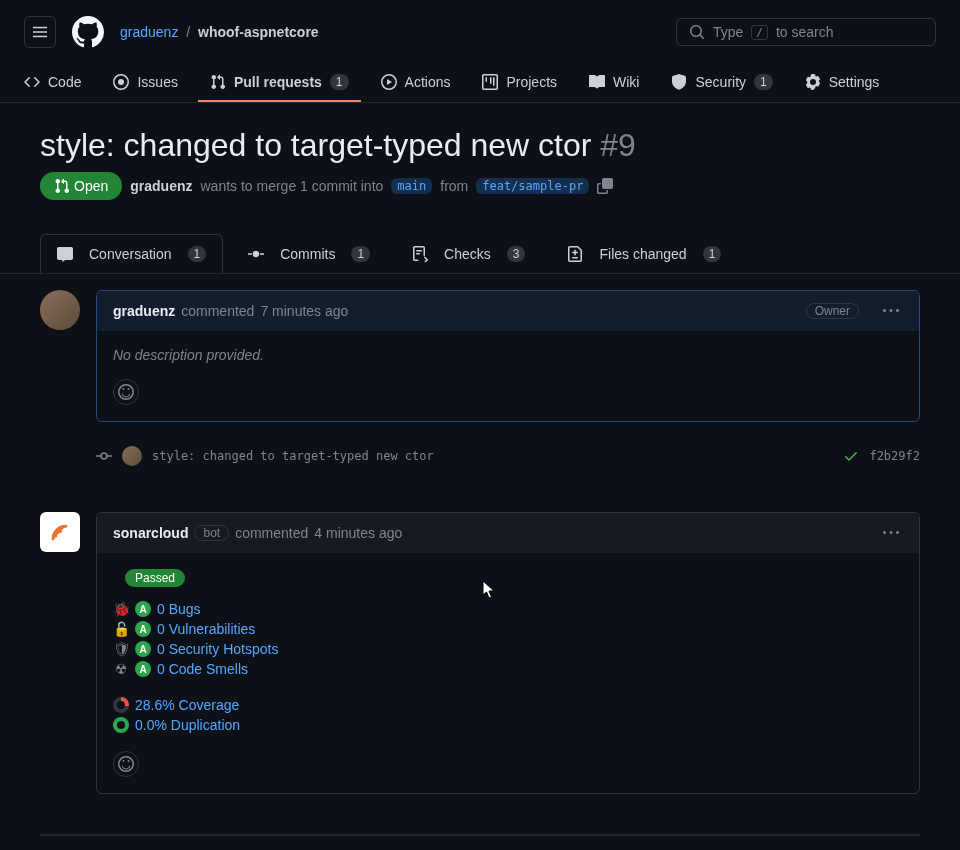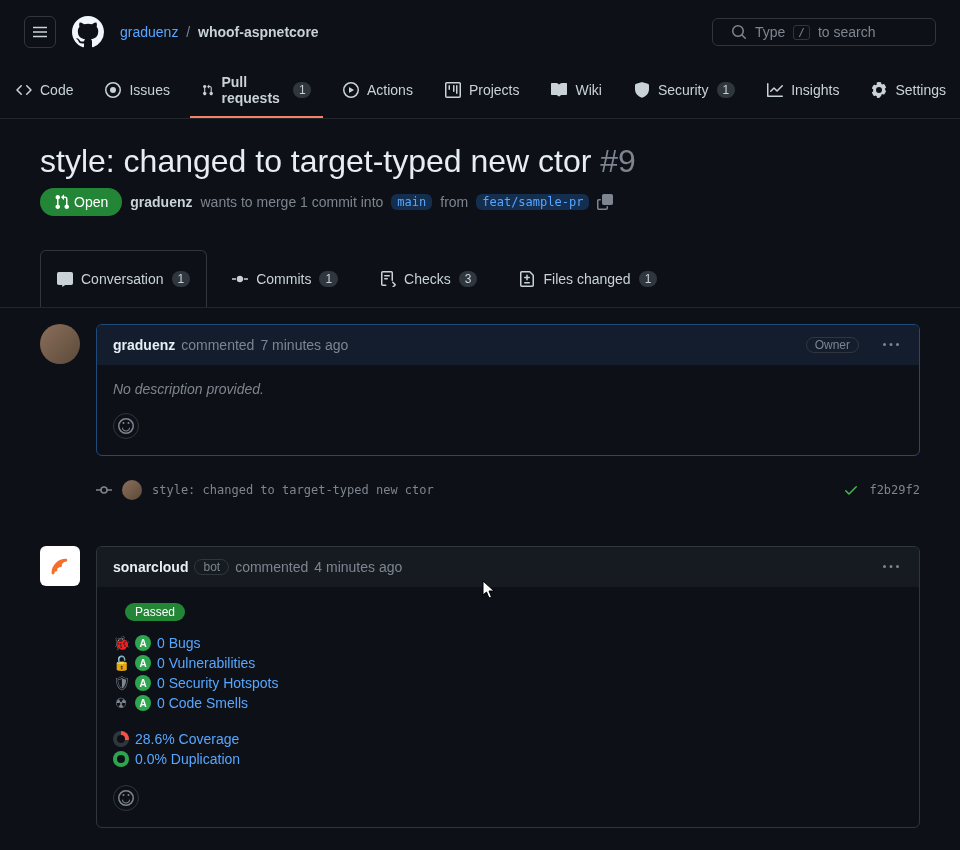--- a/index.html
+++ b/index.html
@@ -5,38 +5,38 @@
 * { margin: 0; padding: 0; box-sizing: border-box; }
 body { background: #0d1117; color: #c9d1d9; font-family: -apple-system, BlinkMacSystemFont, "Segoe UI", Helvetica, Arial, sans-serif; font-size: 14px; }
 a { color: #58a6ff; text-decoration: none; }
 
 .header { display: flex; align-items: center; padding: 16px 24px; }
 .header-left { display: flex; align-items: center; gap: 16px; flex: 1; }
 .hamburger { width: 32px; height: 32px; border: 1px solid #30363d; border-radius: 6px; display: flex; align-items: center; justify-content: center; cursor: pointer; }
 .gh-logo { width: 32px; height: 32px; color: #f0f6fc; }
 .breadcrumb { font-size: 14px; color: #c9d1d9; }
 .breadcrumb .sep { color: #7d8590; margin: 0 4px; }
-.search-box { display: flex; align-items: center; gap: 8px; border: 1px solid #30363d; border-radius: 6px; padding: 5px 18px; width: 224px; color: #7d8590; background: #0d1117; }
+.search-box { display: flex; align-items: center; gap: 8px; border: 1px solid #30363d; border-radius: 6px; padding: 5px 12px; width: 260px; color: #7d8590; background: #0d1117; }
 .search-box kbd { border: 1px solid #30363d; border-radius: 3px; padding: 0px 4px; font-size: 11px; }
 
-.repo-nav { display: flex; align-items: center; gap: 8px; padding: 0 4px; border-bottom: 1px solid #21262d; }
+.repo-nav { display: flex; align-items: center; gap: 8px; padding: 0 12px; border-bottom: 1px solid #21262d; }
 .repo-nav-item { display: flex; align-items: center; gap: 8px; padding: 10px 12px; color: #c9d1d9; border-bottom: 2px solid transparent; cursor: pointer; font-size: 14px; }
 .repo-nav-item.selected { border-bottom-color: #f78166; font-weight: 600; }
 .counter { background: #30363d; color: #c9d1d9; border-radius: 10px; padding: 1px 6px; font-size: 12px; font-weight: 500; min-width: 18px; text-align: center; display: inline-block; }
 
 .pr-header { padding: 24px 60px 16px 40px; }
 .pr-title { font-size: 32px; font-weight: 400; color: #e6edf3; margin-bottom: 8px; }
 .pr-title .pr-num { color: #7d8590; font-weight: 300; }
 .pr-meta { display: flex; align-items: center; gap: 8px; color: #7d8590; flex-wrap: wrap; }
 .state-badge { background: #238636; color: #fff; padding: 6px 14px; border-radius: 2em; font-weight: 500; display: inline-flex; align-items: center; gap: 4px; }
 .branch { background: #132e4f; color: #58a6ff; padding: 1px 6px; border-radius: 6px; font-family: ui-monospace, monospace; font-size: 12px; }
 .copy-icon { cursor: pointer; color: #7d8590; }
 
 .pr-tabs { display: flex; align-items: center; gap: 8px; padding: 0 40px; border-bottom: 1px solid #21262d; margin-top: 18px; }
-.pr-tab { display: flex; align-items: center; gap: 8px; padding: 20px 16px; color: #c9d1d9; cursor: pointer; border: 1px solid transparent; border-bottom: none; border-radius: 6px 6px 0 0; }
+.pr-tab { display: flex; align-items: center; gap: 16px; padding: 11px 16px; color: #c9d1d9; cursor: pointer; border: 1px solid transparent; border-bottom: none; border-radius: 6px 6px 0 0; }
 .pr-tab.selected { background: #0d1117; border-color: #30363d; }
 
 .timeline { padding: 16px 40px; }
 .comment-wrapper { display: flex; gap: 16px; margin-bottom: 16px; position: relative; }
 .avatar { width: 40px; height: 40px; border-radius: 50%; flex-shrink: 0; }
 .avatar-sm { width: 20px; height: 20px; border-radius: 50%; }
 .avatar-human { background: linear-gradient(135deg, #8b6f5a, #5b4a3a); }
 .avatar-sonar { background: #fff; border-radius: 6px; display: flex; align-items: center; justify-content: center; }
 .avatar-sonar svg { width: 28px; height: 28px; }
 
@@ -140,26 +140,20 @@
         <path fill="currentColor" d="M0 1.75A.75.75 0 01.75 1h4.253c1.227 0 2.317.59 3 1.501A3.744 3.744 0 0111.006 1h4.245a.75.75 0 01.75.75v10.5a.75.75 0 01-.75.75h-4.507a2.25 2.25 0 00-1.591.659l-.622.621a.75.75 0 01-1.06 0l-.622-.621A2.25 2.25 0 005.258 13H.75a.75.75 0 01-.75-.75V1.75z"></path>
       </svg>
     <span>Wiki</span>
   </div>
   <div class="repo-nav-item">
     <svg class="octicon" width="16" height="16" viewBox="0 0 16 16">
         <path fill="currentColor" d="M7.467.133a1.75 1.75 0 011.066 0l5.25 1.68A1.75 1.75 0 0115 3.48V7c0 1.566-.32 3.182-1.303 4.682-.983 1.498-2.585 2.813-5.032 3.855a1.7 1.7 0 01-1.33 0c-2.447-1.042-4.049-2.357-5.032-3.855C1.32 10.182 1 8.566 1 7V3.48a1.75 1.75 0 011.217-1.667L7.467.133z"></path>
       </svg>
     <span>Security</span>
     <span class="counter">1</span>
-  </div>
-  <div class="repo-nav-item">
-    <svg class="octicon" width="16" height="16" viewBox="0 0 16 16">
-        <path fill="currentColor" d="M1.5 1.75a.75.75 0 00-1.5 0v12.5c0 .414.336.75.75.75h14.5a.75.75 0 000-1.5H1.5V1.75zm14.28 2.53a.75.75 0 00-1.06-1.06L10 7.94 7.53 5.47a.75.75 0 00-1.06 0L3.22 8.72a.75.75 0 001.06 1.06L7 7.06l2.47 2.47a.75.75 0 001.06 0l5.25-5.25z"></path>
-      </svg>
-    <span>Insights</span>
   </div>
   <div class="repo-nav-item">
     <svg class="octicon" width="16" height="16" viewBox="0 0 16 16">
         <path fill="currentColor" d="M8 0a8.2 8.2 0 011.701.177.75.75 0 01.579.7v1.047a5.94 5.94 0 011.209.698l.907-.523a.75.75 0 01.905.125 8.06 8.06 0 011.7 2.947.75.75 0 01-.326.852l-.907.524c.3.234.46.469.46.703s-.16.469-.46.703l.907.524a.75.75 0 01.326.852 8.06 8.06 0 01-1.7 2.947.75.75 0 01-.905.125l-.907-.523a5.94 5.94 0 01-1.209.698v1.047a.75.75 0 01-.579.7A8.2 8.2 0 018 16a8.2 8.2 0 01-1.701-.177.75.75 0 01-.579-.7v-1.047a5.94 5.94 0 01-1.209-.698l-.907.523a.75.75 0 01-.905-.125 8.06 8.06 0 01-1.7-2.947.75.75 0 01.326-.852l.907-.524A5.99 5.99 0 012.186 8c0-.234.016-.469.046-.703l-.907-.524a.75.75 0 01-.326-.852 8.06 8.06 0 011.7-2.947.75.75 0 01.905-.125l.907.523a5.94 5.94 0 011.209-.698V.877a.75.75 0 01.579-.7A8.2 8.2 0 018 0zM8 5a3 3 0 100 6 3 3 0 000-6z"></path>
       </svg>
     <span>Settings</span>
   </div>
 </nav>
 
 <div class="pr-header">

